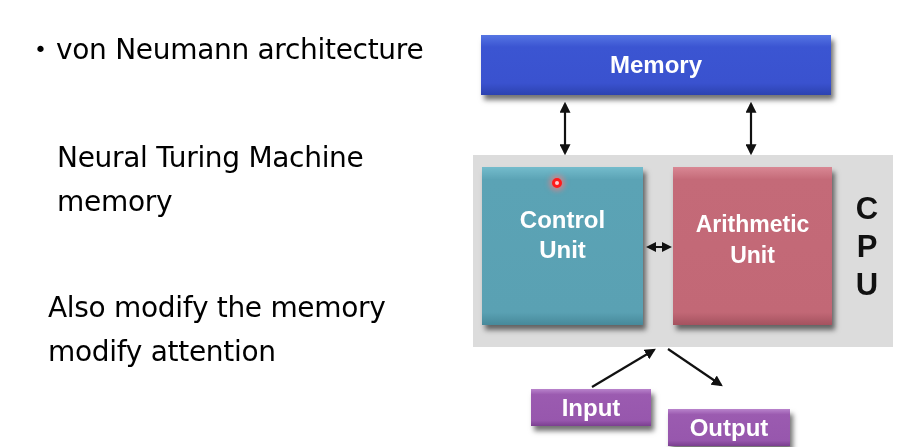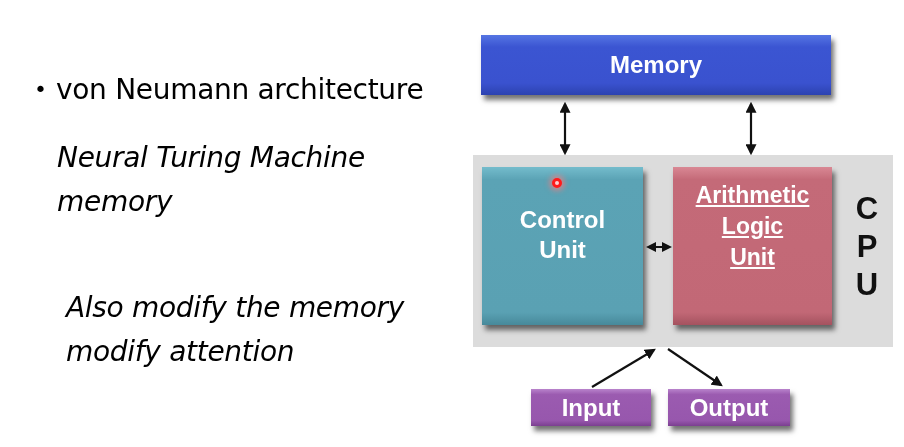--- a/index.html
+++ b/index.html
@@ -1,31 +1,31 @@
 <!DOCTYPE html>
 <html><head>
 <meta charset="utf-8">
 <style>
   html, body { margin:0; padding:0; }
   body { width:904px; height:447px; background:#ffffff; position:relative; overflow:hidden; font-family:"DejaVu Sans", sans-serif; }
   .txt { position:absolute; color:#000; font-family:"DejaVu Sans", sans-serif; font-size:28px; line-height:36px; white-space:nowrap; letter-spacing:-0.3px; }
-  .bullet-line { left:34px; top:32px;margin-top:40px; }
+  .bullet-line { left:34px; top:32px; }
   .bullet { display:inline-block; width:22px; font-size:22px; vertical-align:2px; }
   .para1 { left:57px; top:136px; }
-  .para2 { left:66px; top:286px; }
-  .para1 div, .para2 div { height:44px; line-height:44px;font-style:italic; }
+  .para2 { left:48px; top:286px; }
+  .para1 div, .para2 div { height:44px; line-height:44px; }
 
   .cpu-panel { position:absolute; left:473px; top:155px; width:420px; height:192px; background:#dcdcdc; }
   .box { position:absolute; color:#fff; font-family:"Liberation Sans", sans-serif; font-weight:bold; text-align:center; box-shadow: 3px 5px 5px rgba(0,0,0,0.55); display:flex; flex-direction:column; align-items:center; justify-content:center; }
   .memory { left:481px; top:35px; width:350px; height:60px; background:linear-gradient(#5575e3, #3b55d2 20%, #3a52cf 80%, #2c42b0); font-size:24px; padding-bottom:0; }
   .control { left:482px; top:167px; width:161px; height:158px; background:linear-gradient(#74bccc, #5ba3b5 8%, #5aa1b3 92%, #47899a); font-size:24px; line-height:30px; justify-content:flex-start; padding-top:38px; box-sizing:border-box; }
-  .alu { left:673px; top:167px; width:159px; height:158px; background:linear-gradient(#d98894, #c46a78 8%, #c26876 92%, #a4525f); font-size:23px; line-height:31px; justify-content:flex-start; padding-top:13px; box-sizing:border-box;text-decoration:underline; }
+  .alu { left:673px; top:167px; width:159px; height:158px; background:linear-gradient(#d98894, #c46a78 8%, #c26876 92%, #a4525f); font-size:23px; line-height:31px; justify-content:flex-start; padding-top:42px; box-sizing:border-box; }
   .io { top:389px; height:37px; background:linear-gradient(#b983cc, #9b5bb0 15%, #9757ad 85%, #7b3f90); font-size:24px; }
   .input { left:531px; width:120px; }
-  .output { left:668px; width:122px; }
+  .output { left:668px; width:122px;margin-top:20px; }
   .cpu-label { position:absolute; left:852px; top:190px; width:30px; font-family:"Liberation Sans", sans-serif; font-weight:bold; font-size:31px; line-height:38px; text-align:center; color:#111; }
   .cpu-label span { display:block; }
   .cursor-dot { position:absolute; left:552px; top:178px; width:10px; height:10px; border-radius:50%; box-sizing:border-box; border:3px solid #ff1a1a; background:#ffd0d0; box-shadow:0 0 5px 3px rgba(255,120,120,0.6); }
   svg.arrows { position:absolute; left:0; top:0; }
 </style>
 </head>
 <body>
 
 <div class="txt bullet-line">
   <span class="bullet">•</span><span>von Neumann architecture</span>
@@ -47,21 +47,20 @@
   <span>Memory</span>
 </div>
 
 <div class="box control">
   <span>Control</span>
   <span>Unit</span>
 </div>
 
 <div class="box alu">
   <span>Arithmetic</span>
-  <span>Logic</span>
   <span>Unit</span>
 </div>
 
 <div class="cpu-label">
   <span>C</span>
   <span>P</span>
   <span>U</span>
 </div>
 
 <div class="box io input">

